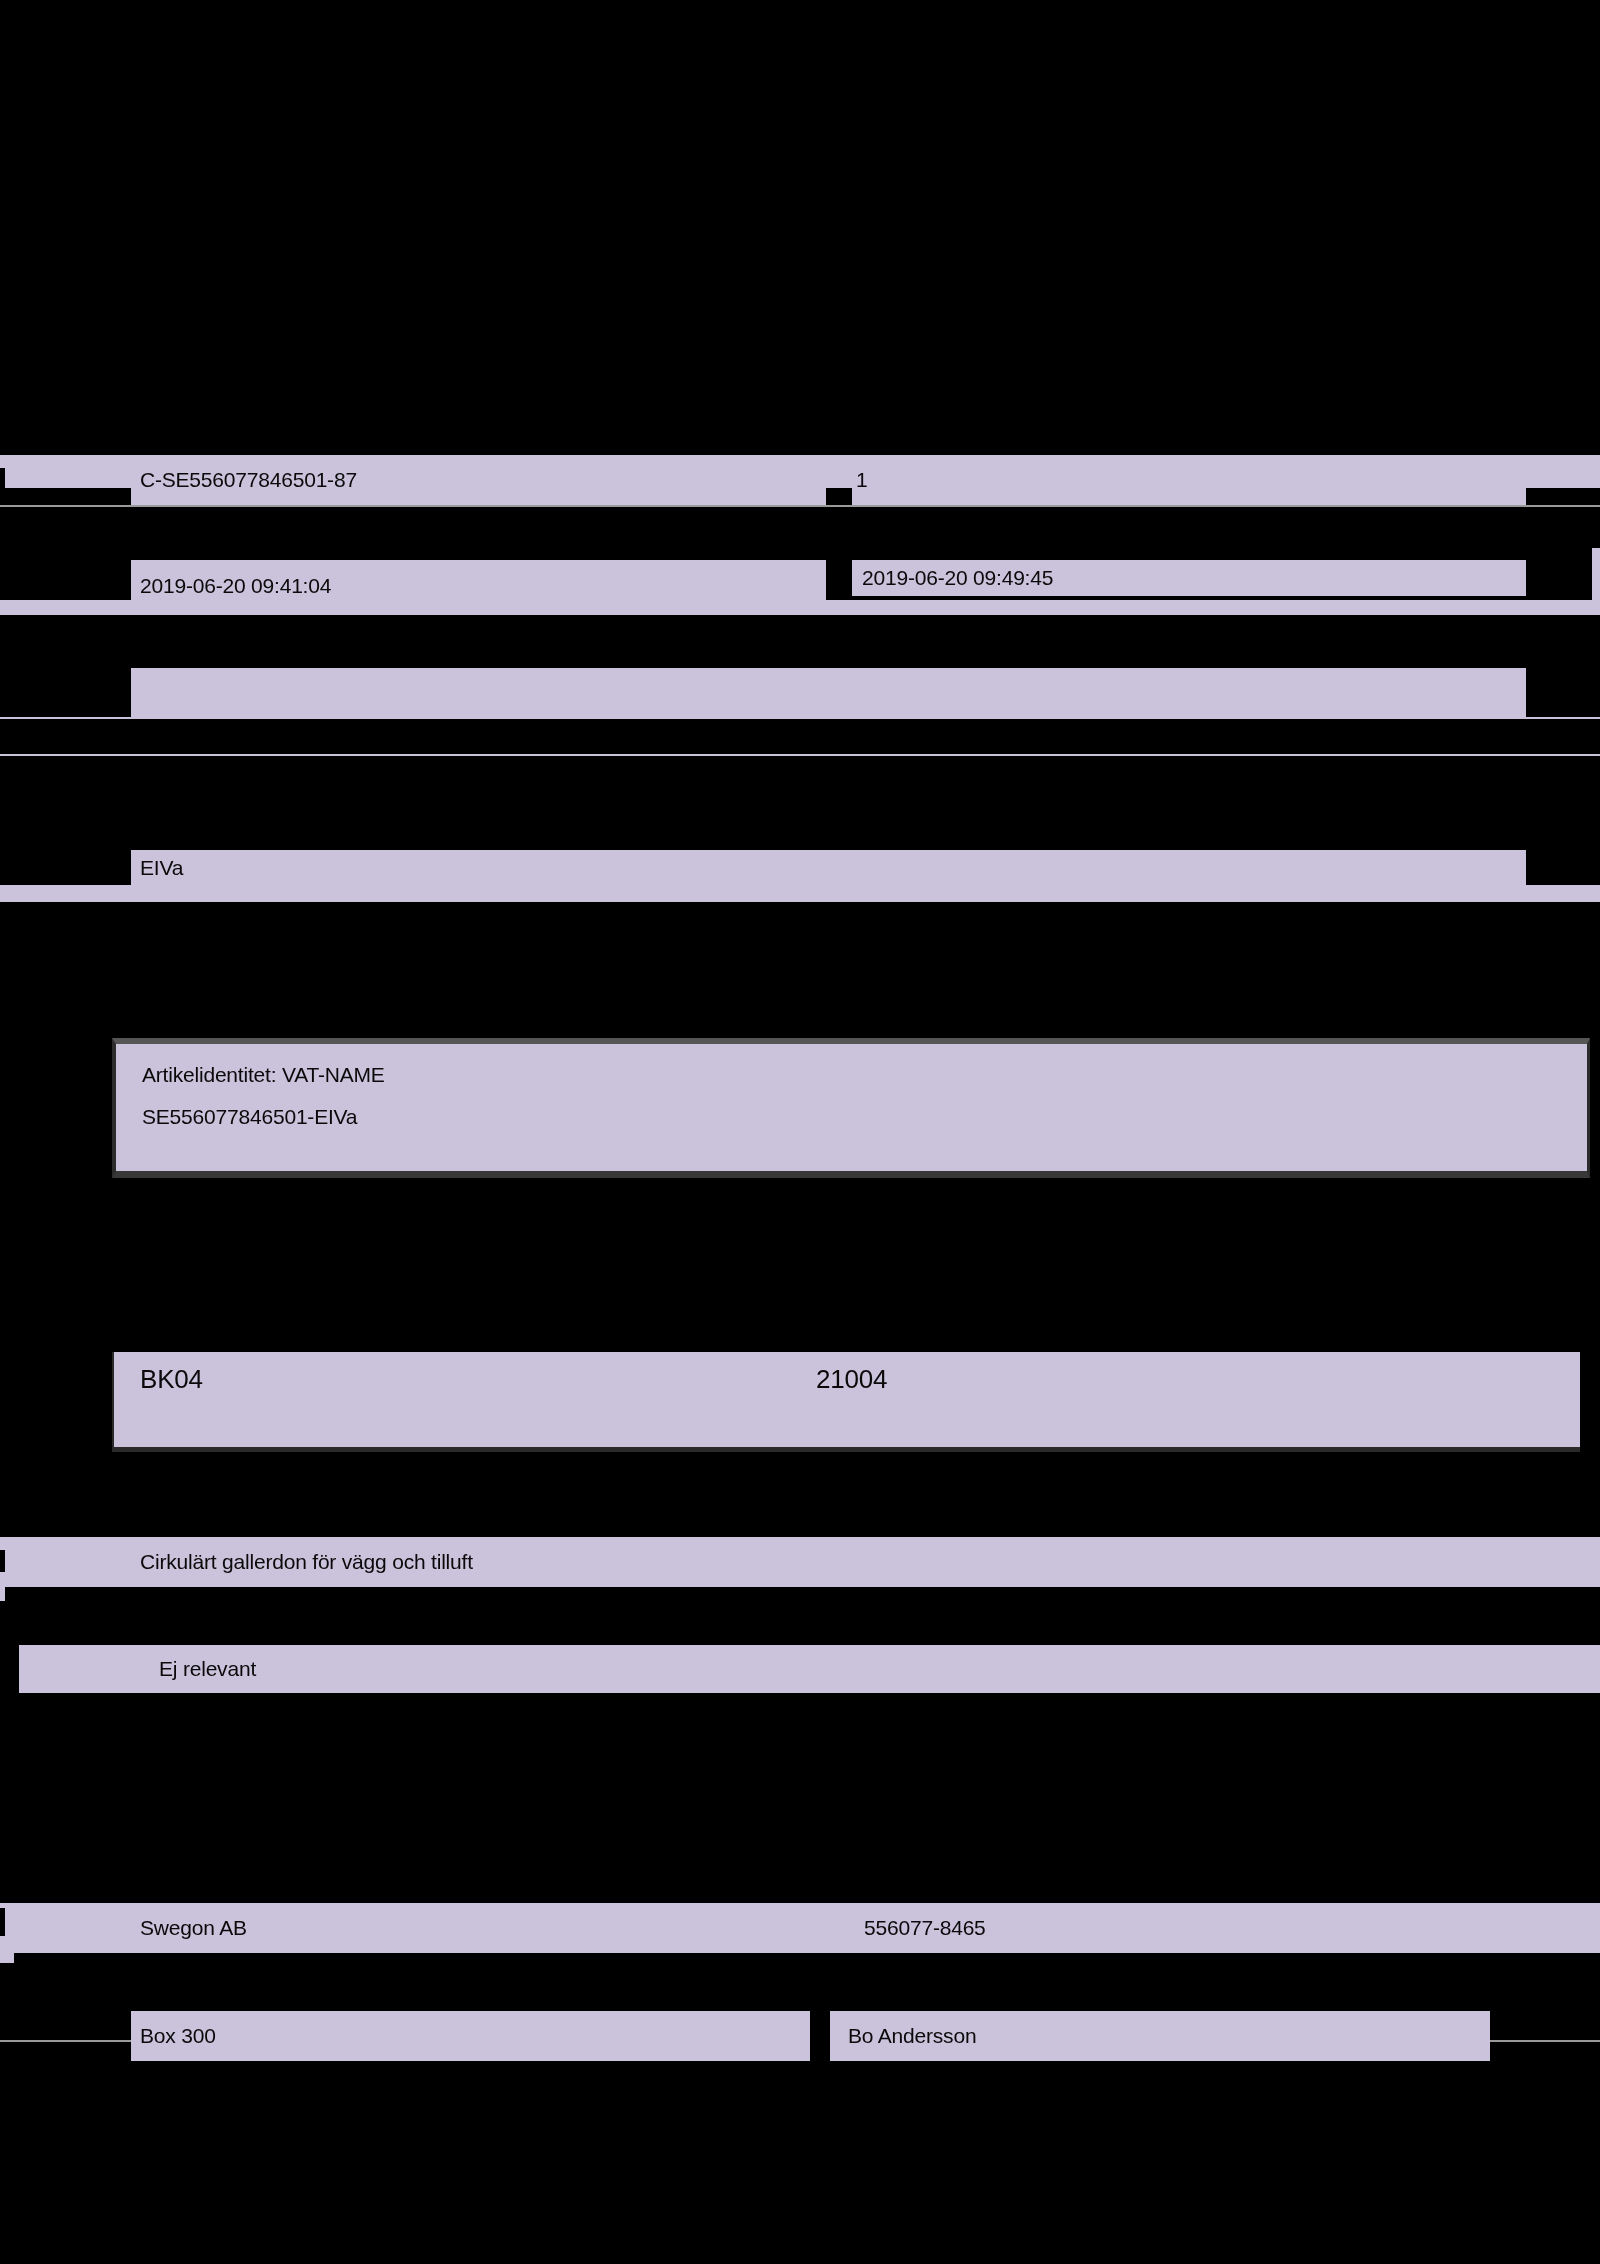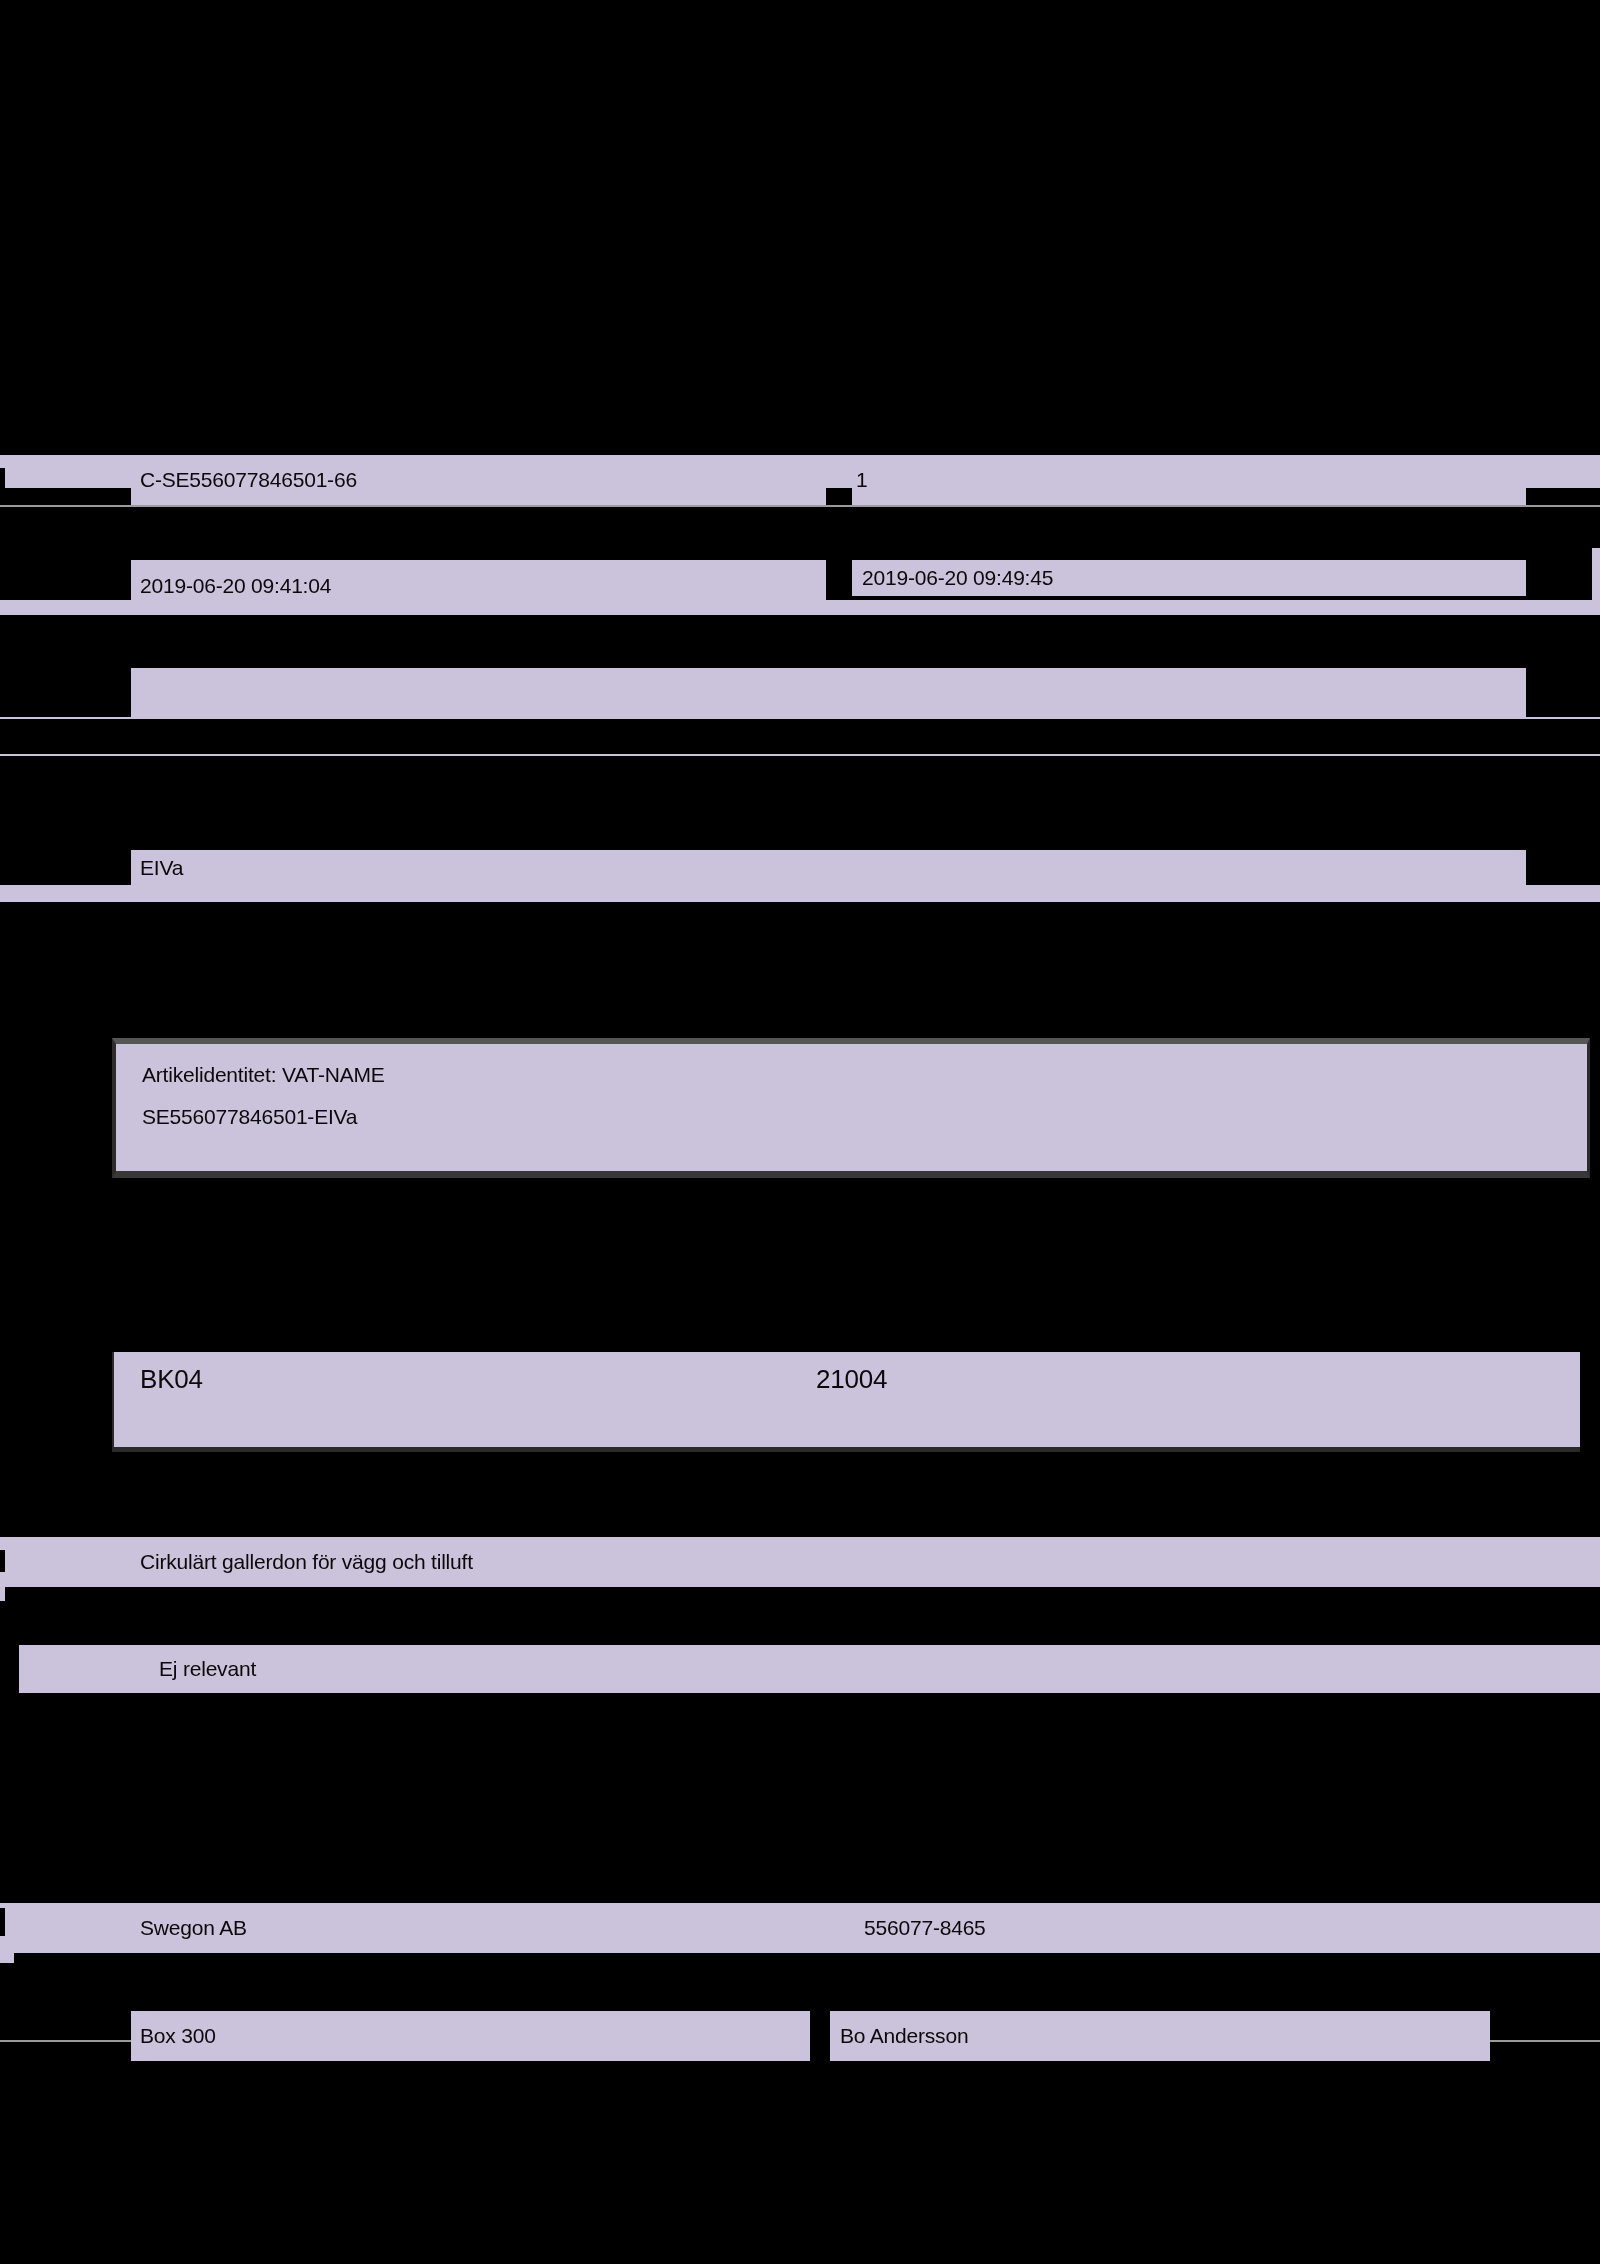--- a/index.html
+++ b/index.html
@@ -85,30 +85,30 @@
 
   
   #r7{left:0;top:1903px;width:1600px;height:50px;}
   #r7 .name{padding-left:140px;}
   #r7 .org{position:absolute;left:864px;}
   #r7-tick{left:0;top:1908px;width:5px;height:28px;}
   #r7-stub{left:0;top:1953px;width:14px;height:10px;}
 
   
   #r8-a{left:131px;top:2011px;width:679px;height:50px;padding-left:9px;}
-  #r8-b{left:830px;top:2011px;width:660px;height:50px;padding-left:10px;}
+  #r8-b{left:830px;top:2011px;width:660px;height:50px;padding-left:18px;}
   #line-l{left:0;top:2040px;width:131px;}
   #line-r{left:1490px;top:2040px;width:110px;}
 </style>
 </head>
 <body style="background: rgb(0, 0, 0); color: rgb(10, 10, 10);">
 
 <div class="f" id="r1-top" style="left:0;top:455px;width:1600px;height:33px;"></div>
 <div class="f" id="r1-a">
-    <span>C-SE556077846501-66</span>
+    <span>C-SE556077846501-87</span>
   </div>
 <div class="f" id="r1-b">
     <span>1</span>
   </div>
 <div class="tick" id="r1-tick"></div>
 <div class="hline" id="line1"></div>
 
 <div class="f" id="r2-a">
     <span>2019-06-20 09:41:04</span>
   </div>

